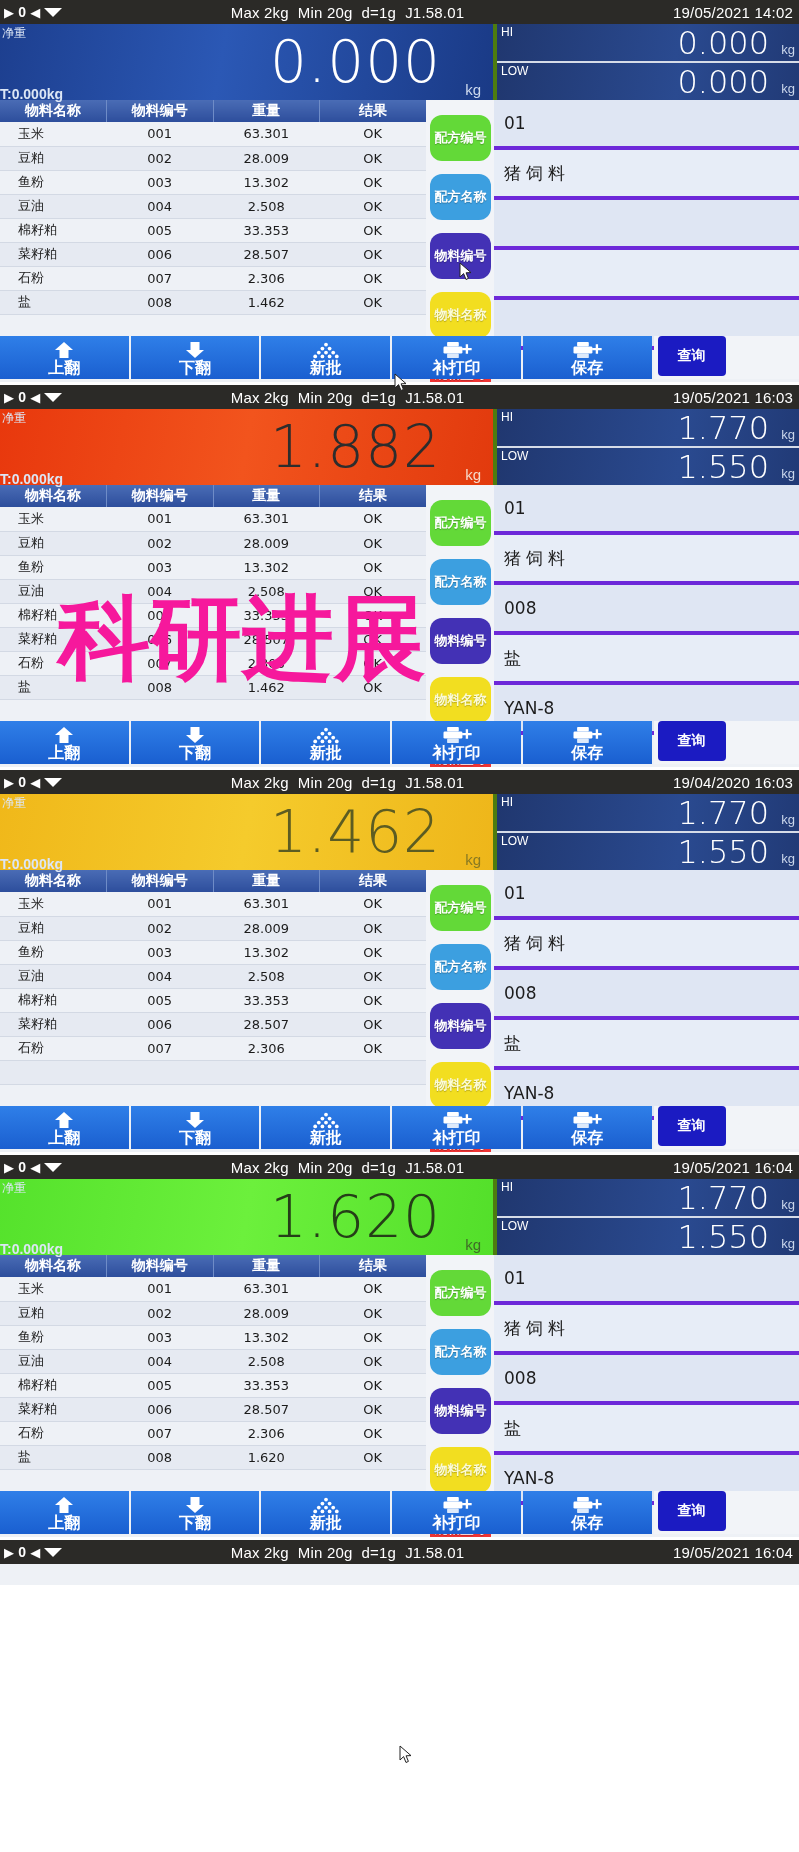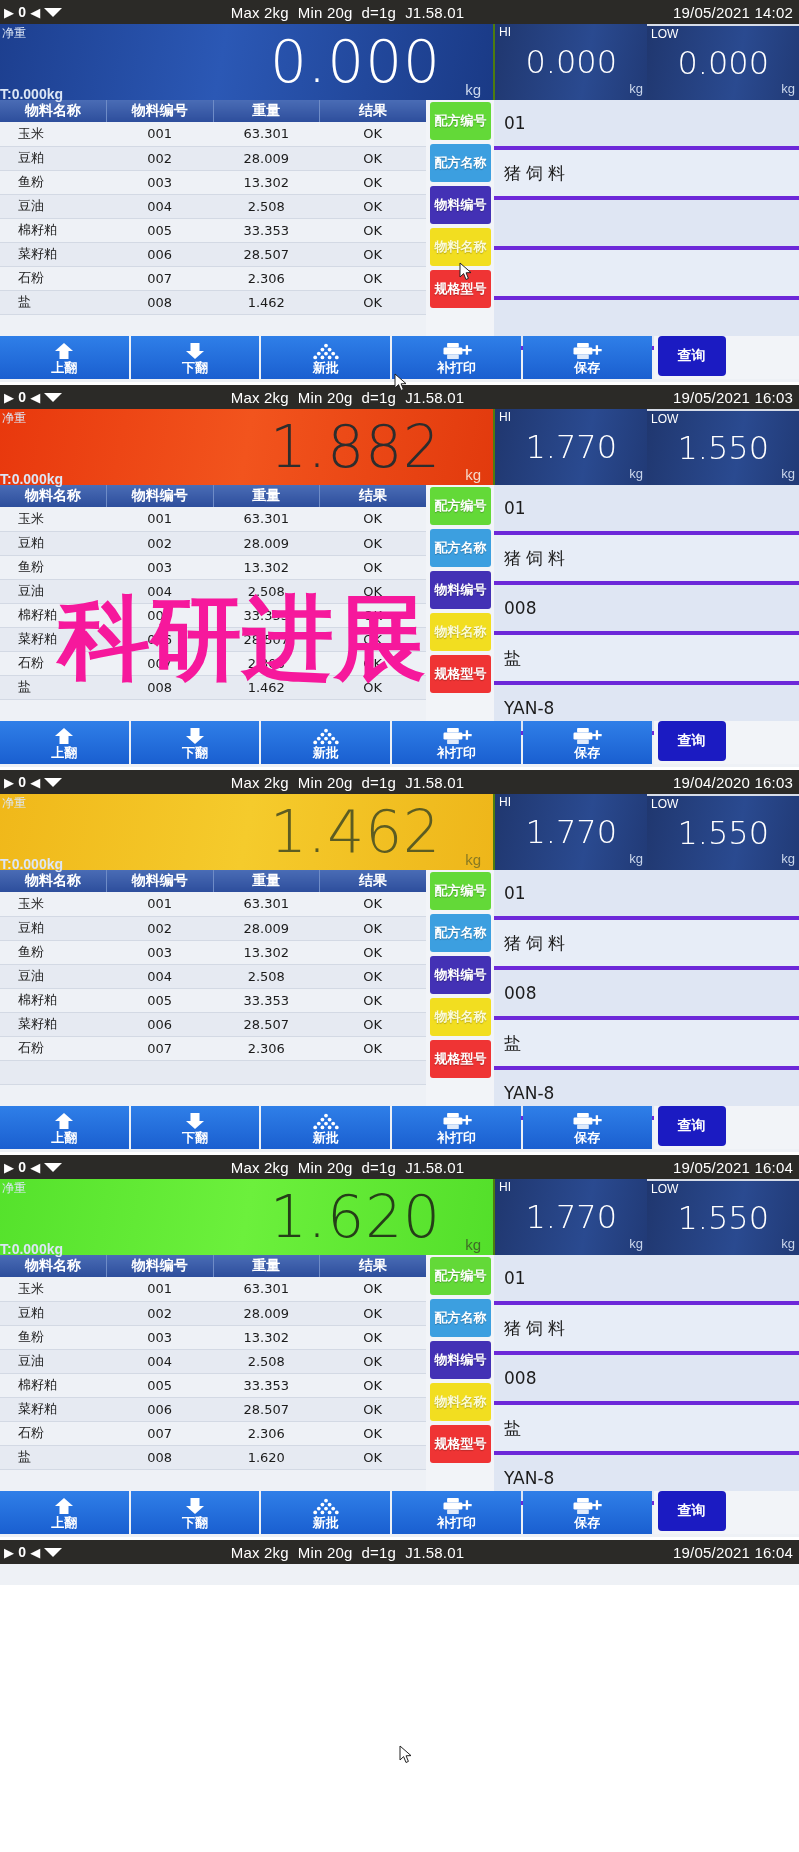--- a/index.html
+++ b/index.html
@@ -49,22 +49,22 @@
   .wb-red  { background:linear-gradient(100deg,#e8380d 0%,#f2541d 50%,#e23a0d 100%); color:#ffffff; }
   .wb-red .bignum { color:#2d2d2d; }
   .wb-red .bigunit { color:#f6d8c8; }
   .wb-yellow { background:linear-gradient(100deg,#f0b81a 0%,#f5cb2c 50%,#eeb61a 100%); color:#fff; }
   .wb-yellow .bignum { color:#5c5c22; }
   .wb-yellow .bigunit { color:#8a7a22; }
   .wb-green { background:linear-gradient(100deg,#55e22c 0%,#6cf03c 50%,#53df2a 100%); color:#fff; }
   .wb-green .bignum { color:#253e18; }
   .wb-green .bigunit { color:#3f6b28; }
 
-  .hilo { width:306px; background:#223a75; display:flex; flex-direction:row;
-          border-left:2px solid #4d7c0f; }
+  .hilo { width:306px; background:#223a75; display:flex; flex-direction:column;
+          border-left:4px solid #4d7c0f; }
   .hilo-row { flex:1; position:relative;
               background:linear-gradient(100deg,#20376f 0%,#2a4a90 60%,#213a76 100%); }
   .hilo-row + .hilo-row { border-top:2px solid #d6dce8; }
   .hilo-tag { position:absolute; left:4px; top:1px; font-size:12px; color:#ffffff; }
   .hilo-val { position:absolute; right:30px; top:50%; transform:translateY(-50%);
               font-size:32px; color:#ffffff; font-weight:300; font-family:"DejaVu Sans",sans-serif;}
   .hilo-unit { position:absolute; right:4px; bottom:4px; font-size:13px; color:#c9d5ea; }
 
   
   .body { display:flex; height:236px; }
@@ -82,21 +82,21 @@
     font-family:"DejaVu Sans",sans-serif;
   }
   tbody tr:nth-child(even) td { background:#e6eaf2; }
   td.c-name { text-align:left; padding-left:18px; font-family:"Liberation Sans",sans-serif; }
 
   
   .rightcol { flex:1; background:#f2f4f8; display:flex; }
   .keycol { width:68px; padding-top:2px; }
   .valcol { flex:1; }
   .keybtn {
-    height:38px; margin:0 3px 4px 4px; border-radius:3px;
+    height:46px; margin:13px 3px 4px 4px; border-radius:12px;
     color:#ffffff; font-size:13px; font-weight:bold;
     display:flex; align-items:center; justify-content:center;
     letter-spacing:0px; text-shadow:0 1px 1px rgba(0,0,0,.25);
   }
   .k-green  { background:#63d938; }
   .k-blue   { background:#3c9fe0; }
   .k-indigo { background:#4331b5; }
   .k-yellow { background:#f2de20; color:#fbfbd8; }
   .k-red    { background:#ef3434; }
   .valrow { height:50px; display:flex; align-items:center; padding-left:10px;
@@ -106,21 +106,21 @@
   .valrow.cjk { font-family:"Liberation Sans",sans-serif; letter-spacing:5px; }
 
   
   .toolbar { display:flex; height:43px; background:#eef1f6; }
   .tbtn { flex:1; margin-right:2px;
           background:linear-gradient(180deg,#2f7fe8 0%,#1a5fd0 100%);
           color:#ffffff; display:flex; flex-direction:column;
           align-items:center; justify-content:center; gap:0px;
           position:relative; }
   .tbtn .ic { height:20px; display:flex; align-items:center; }
-  .tbtn .lb { font-size:13px; font-weight:bold; line-height:1; }
+  .tbtn .lb { font-size:16px; font-weight:bold; line-height:1; }
   .tb-spacer { flex:1.13; background:#f2f4f8; display:flex; align-items:flex-start; }
   .query-btn { width:68px; height:40px; margin-left:4px; border-radius:4px;
                background:#1b1bc2; color:#fff; font-size:14px; font-weight:bold;
                display:flex; align-items:center; justify-content:center; }
 
   
   .cursor { position:absolute; width:14px; height:19px; pointer-events:none; z-index:40; }
 
   
   .overlay { position:absolute; left:0; top:0; width:799px; height:1852px;

